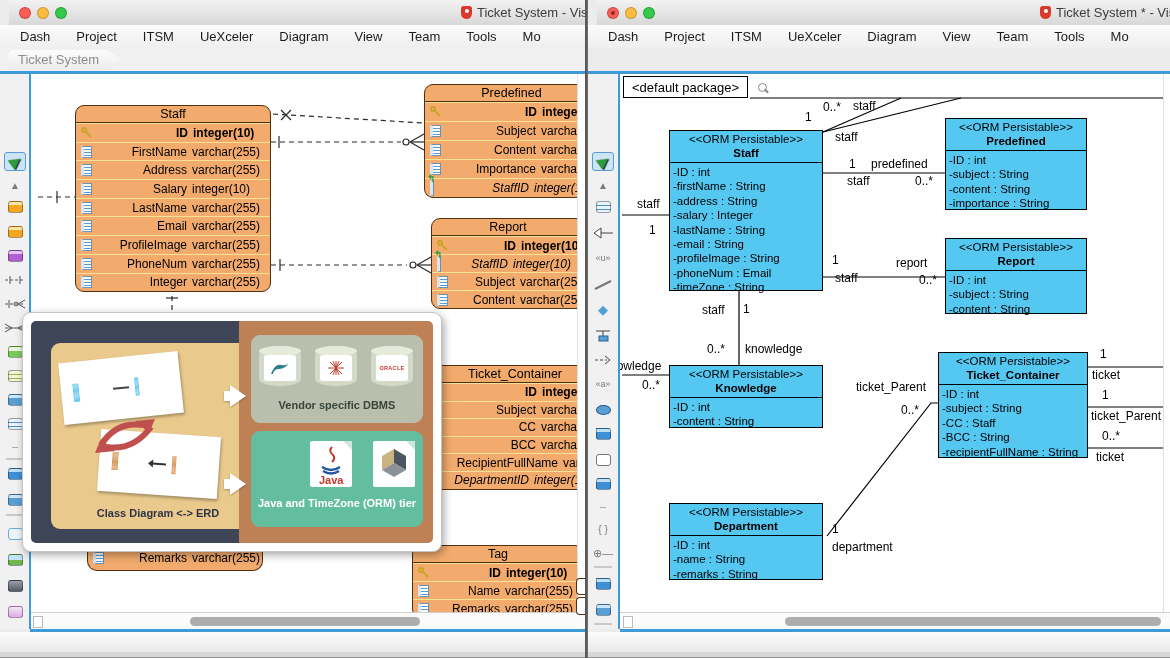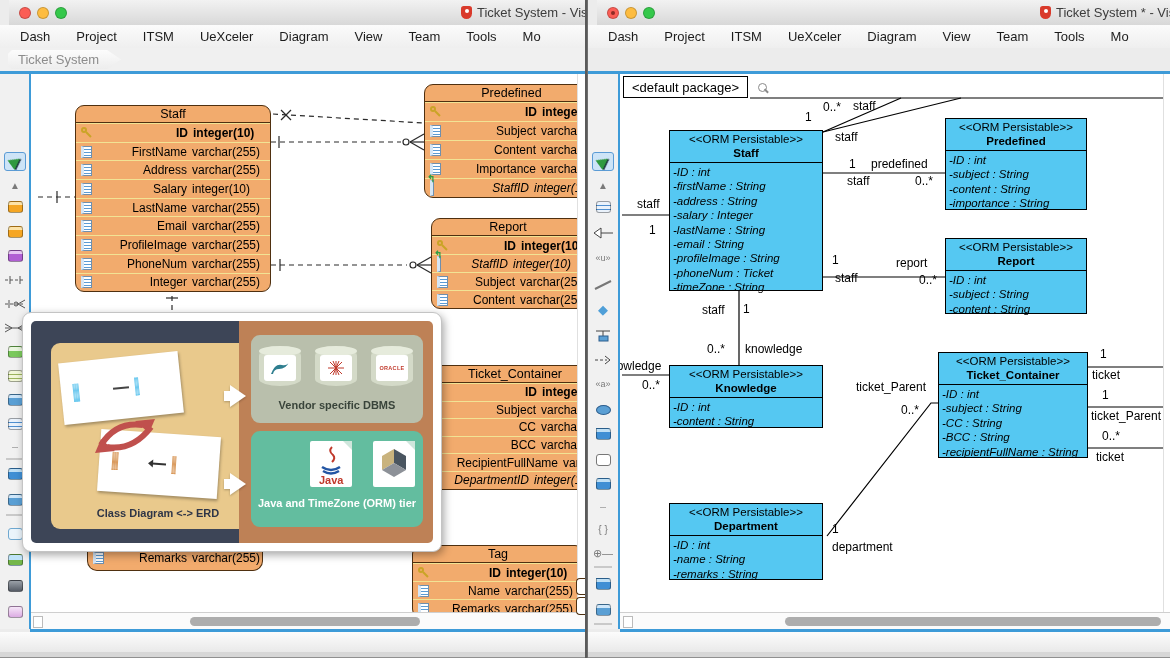--- a/index.html
+++ b/index.html
@@ -64,21 +64,21 @@
   .ico-key{flex:0 0 auto;width:12px;height:12px;position:relative;}
   .ico-key::before{content:"";position:absolute;left:0;top:0;width:6px;height:6px;border:2px solid #caa427;border-radius:50%;box-sizing:border-box;}
   .ico-key::after{content:"";position:absolute;left:5px;top:4px;width:7px;height:2px;background:#caa427;transform:rotate(45deg);transform-origin:left center;}
   .fkwrap{position:relative;flex:0 0 auto;}
   .fkwrap .garr{position:absolute;left:-3px;top:-8px;font-size:10px;font-weight:bold;color:#2f9e44;font-style:normal;}
 
   
   .cbox{position:absolute;z-index:2;background:#55c8f2;border:1px solid #000;box-sizing:border-box;font-size:11.5px;color:#000;}
   .cstereo{text-align:center;line-height:13px;padding-top:2px;white-space:nowrap;}
   .cname{text-align:center;font-weight:bold;line-height:15px;border-bottom:1px solid #000;padding-bottom:1px;white-space:nowrap;}
-  .cattrs{padding:2px 3px 0 3px;font-style:italic;}
+  .cattrs{padding:2px 3px 0 3px;}
   .cattr{line-height:14.4px;white-space:nowrap;}
   .lbl{position:absolute;z-index:3;font-size:12px;line-height:13px;color:#000;white-space:nowrap;}
 
   .pkgtab{position:absolute;left:3px;top:2px;z-index:3;background:#fff;border:1px solid #000;height:22px;line-height:22px;padding:0 8px;font-size:13px;box-sizing:border-box;}
   .magicon{position:absolute;left:138px;top:9px;z-index:3;width:7px;height:7px;border:1.5px solid #8a8a8a;border-radius:50%;}
   .magicon::after{content:"";position:absolute;left:5px;top:6px;width:5px;height:1.5px;background:#8a8a8a;transform:rotate(45deg);}
 
   
   .hscroll{position:absolute;top:612px;height:17px;background:#fbfbfb;border-top:1px solid #cfcfcf;box-sizing:border-box;}
   .hcorner{position:absolute;left:3px;top:3px;width:8px;height:10px;background:#fff;border:1px solid #bbb;}
@@ -634,21 +634,21 @@
       <div class="cstereo">&lt;&lt;ORM Persistable&gt;&gt;</div>
       <div class="cname">Staff</div>
       <div class="cattrs">
         <div class="cattr">-ID : int</div>
         <div class="cattr">-firstName : String</div>
         <div class="cattr">-address : String</div>
         <div class="cattr">-salary : Integer</div>
         <div class="cattr">-lastName : String</div>
         <div class="cattr">-email : String</div>
         <div class="cattr">-profileImage : String</div>
-        <div class="cattr">-phoneNum : Ticket</div>
+        <div class="cattr">-phoneNum : Email</div>
         <div class="cattr">-timeZone : String</div>
       </div>
     </div>
 
     <div class="cbox" style="left:325px;top:44px;width:142px;height:92px">
       <div class="cstereo">&lt;&lt;ORM Persistable&gt;&gt;</div>
       <div class="cname">Predefined</div>
       <div class="cattrs">
         <div class="cattr">-ID : int</div>
         <div class="cattr">-subject : String</div>
@@ -675,21 +675,21 @@
         <div class="cattr">-content : String</div>
       </div>
     </div>
 
     <div class="cbox" style="left:318px;top:278px;width:150px;height:106px">
       <div class="cstereo">&lt;&lt;ORM Persistable&gt;&gt;</div>
       <div class="cname">Ticket_Container</div>
       <div class="cattrs">
         <div class="cattr">-ID : int</div>
         <div class="cattr">-subject : String</div>
-        <div class="cattr">-CC : String</div>
+        <div class="cattr">-CC : Staff</div>
         <div class="cattr">-BCC : String</div>
         <div class="cattr">-recipientFullName : String</div>
       </div>
     </div>
 
     <div class="cbox" style="left:49px;top:429px;width:154px;height:77px">
       <div class="cstereo">&lt;&lt;ORM Persistable&gt;&gt;</div>
       <div class="cname">Department</div>
       <div class="cattrs">
         <div class="cattr">-ID : int</div>

